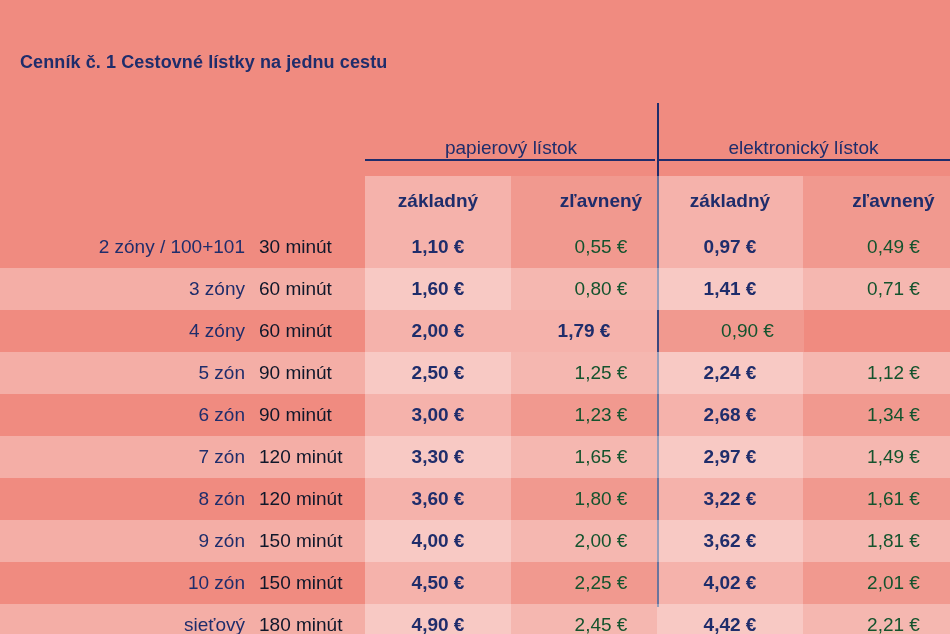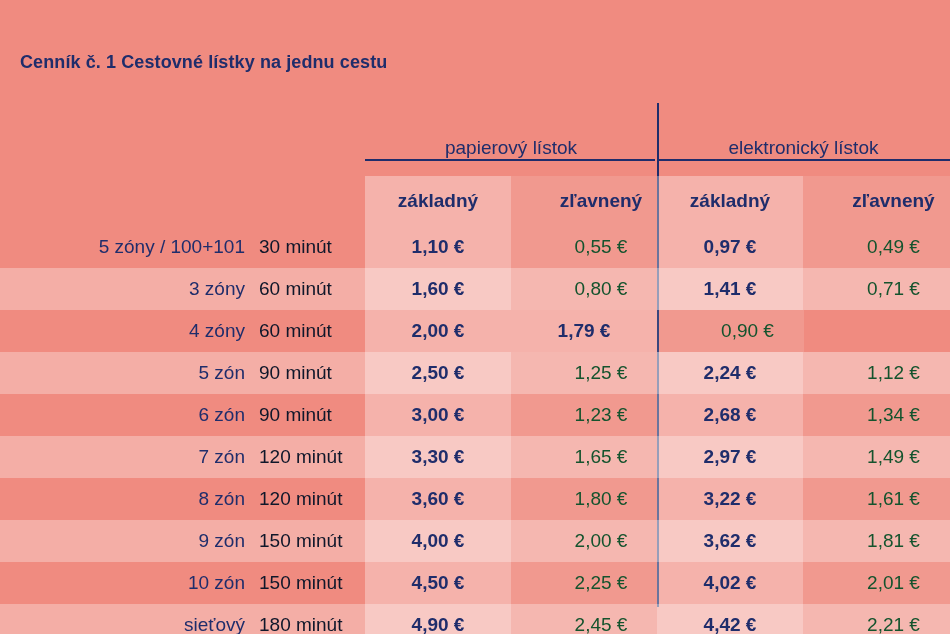--- a/index.html
+++ b/index.html
@@ -163,21 +163,21 @@
       <div class="cell c-pz sub-head shade-strong">základný</div>
       <div class="cell c-pl sub-head shade-light">zľavnený</div>
       <div class="cell c-ez sub-head shade-strong">základný</div>
       <div class="cell c-el sub-head shade-light">zľavnený</div>
     </div>
 
     <div id="rows-container">
         <div class="row data-row zebra-a">
           <div class="cell c-label">
             <div class="label-wrap">
-              <span class="zone">5 zóny / 100+101</span>
+              <span class="zone">2 zóny / 100+101</span>
               <span class="dur">30 minút</span>
             </div>
           </div>
           <div class="cell c-pz price-bold shade-strong">1,10 €</div>
           <div class="cell c-pl price-reg shade-light">0,55 €</div>
           <div class="cell c-ez price-bold shade-strong">0,97 €</div>
           <div class="cell c-el price-reg shade-light">0,49 €</div>
         </div>
         <div class="row data-row zebra-b">
           <div class="cell c-label">

